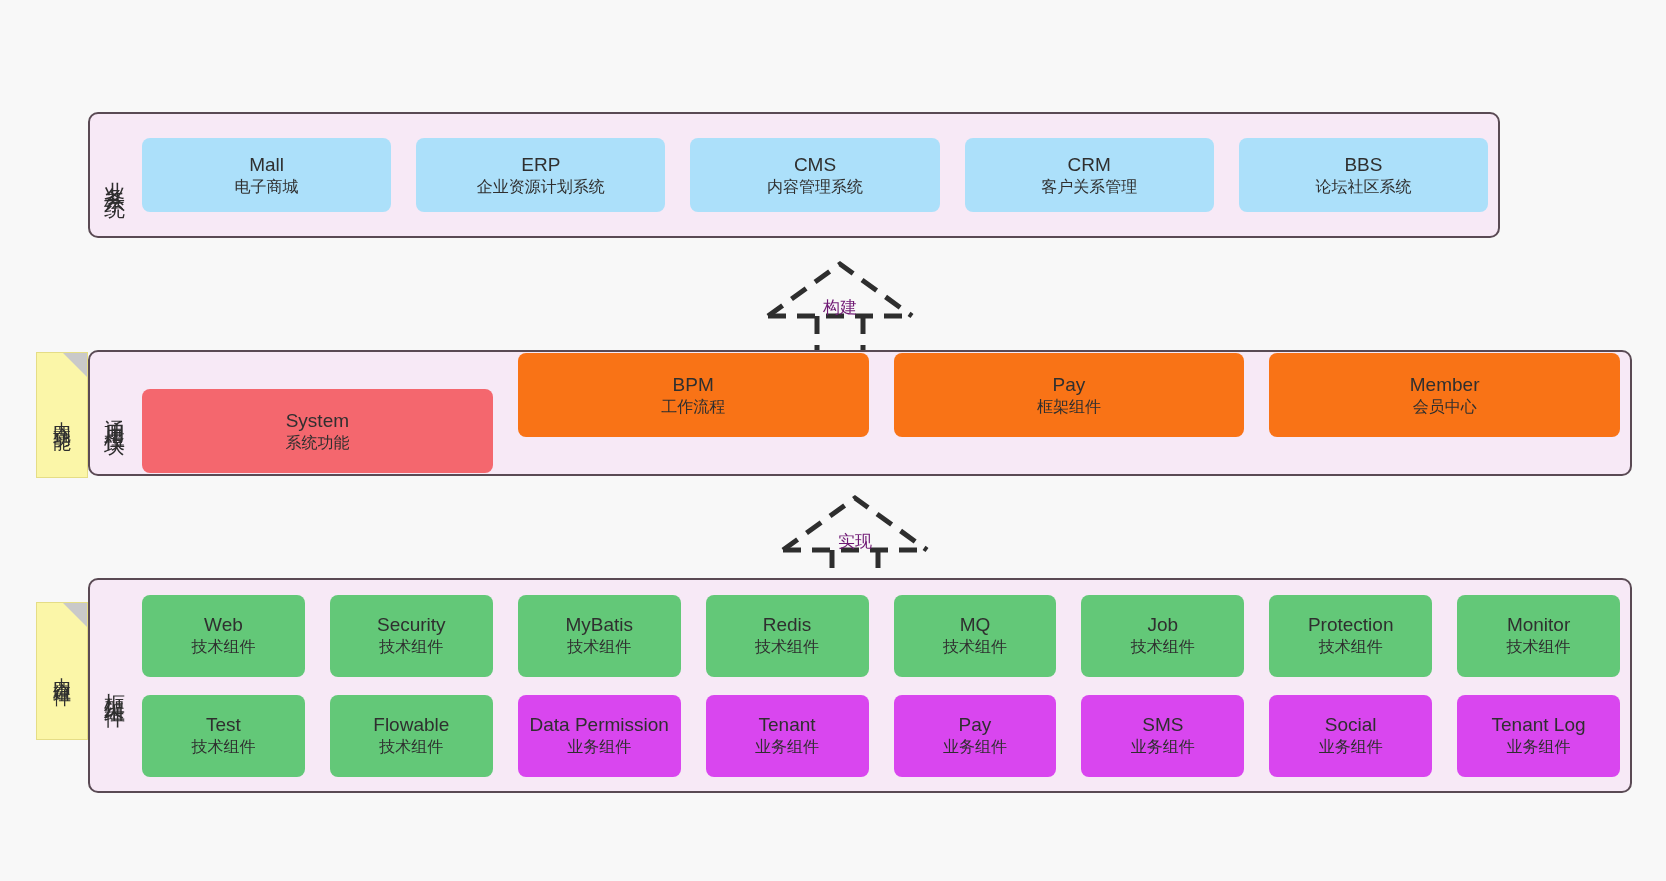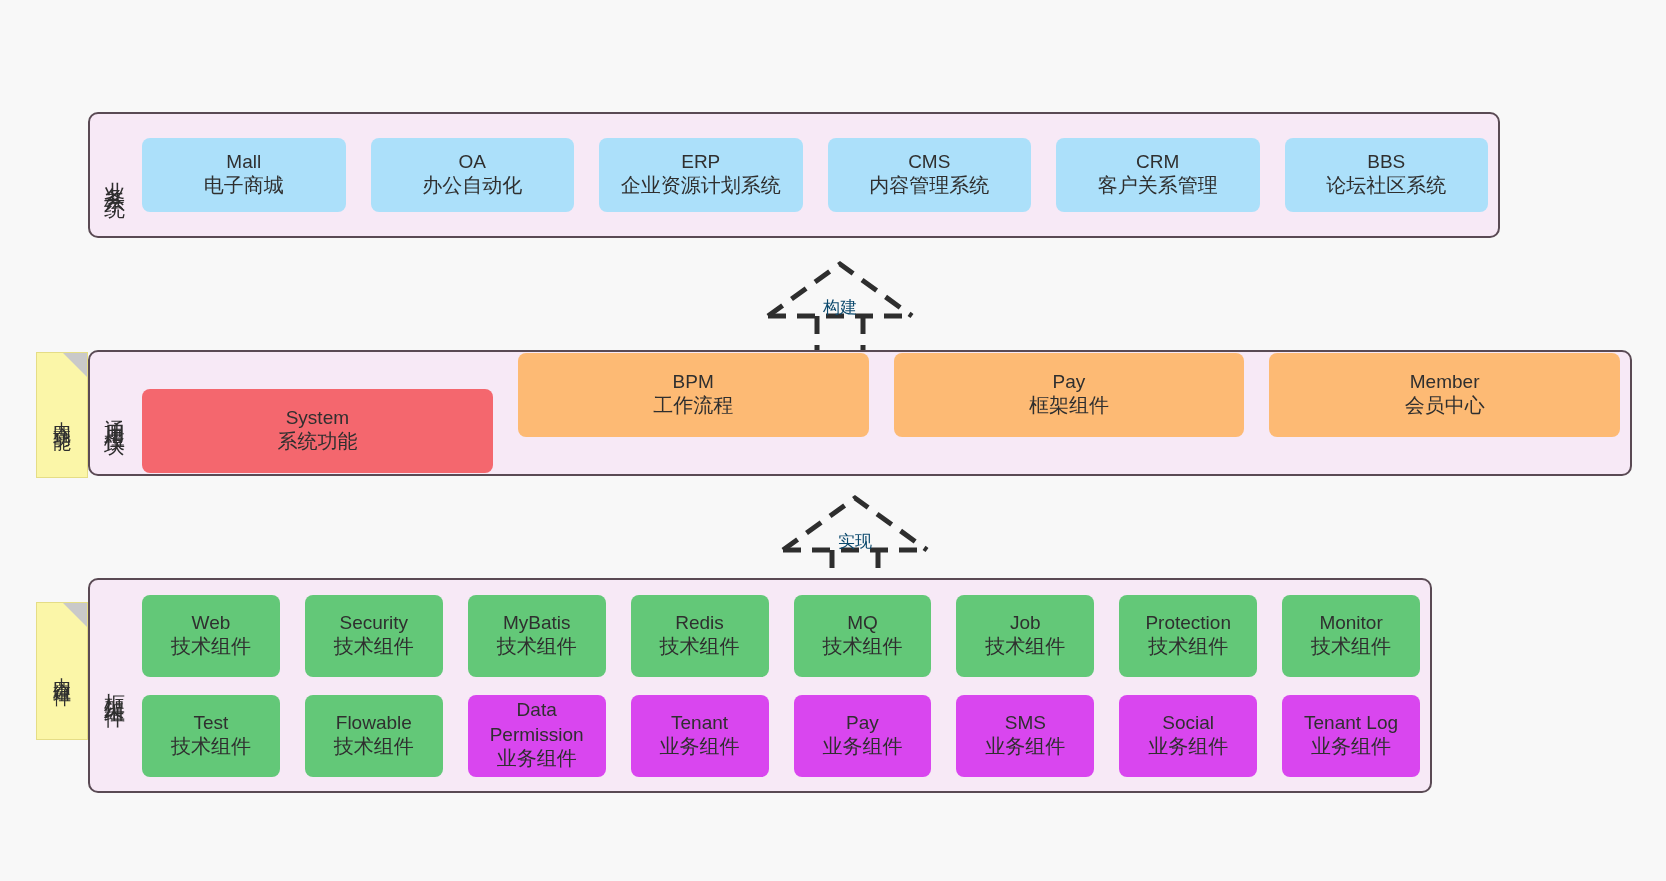--- a/index.html
+++ b/index.html
@@ -72,43 +72,42 @@
     text-align: center;
     line-height: 1.28;
     box-sizing: border-box;
     padding: 4px 6px;
   }
   .card .en {
     font-size: 19px;
     color: #2f2f2f;
   }
   .card .cn {
-    font-size: 20px;
+    font-size: 16px;
     color: #2f2f2f;
-    font-family: Liberation Mono, monospace;
   }
   .c-blue   { background: #ace0fa; }
   .c-red    { background: #f4676e; margin-top: 36px; }
-  .c-pink   { background: #fdba74; }
+  .c-pink   { background: #f97316; }
   .c-green  { background: #63c878; }
   .c-lgreen { background: #d946ef; }
 
   
   #layer-business {
     left: 88px; top: 112px; width: 1412px; height: 126px;
   }
   #layer-business .card { height: 74px; }
 
   #layer-common {
     left: 88px; top: 350px; width: 1544px; height: 126px;
   }
   #layer-common .card { height: 84px; }
 
   #layer-framework {
-    left: 88px; top: 578px; width: 1344px; height: 215px;
+    left: 88px; top: 578px; width: 1544px; height: 215px;
   }
   #layer-framework .card { height: 82px; }
 
   
   .sticky {
     position: absolute;
     width: 52px;
     background: #fbf6a8;
     border: 1px solid #e5dd86;
     box-sizing: border-box;
@@ -140,43 +139,39 @@
     width: 160px;
     height: 92px;
   }
   .arrow svg { display: block; overflow: visible; }
   .arrow .label {
     position: absolute;
     left: 50%;
     transform: translateX(-50%);
     top: 38px;
     font-size: 17px;
-    color: #0c4a6e;
+    color: #701a75;
     background: transparent;
     white-space: nowrap;
   }
   #arrow-build  { left: 760px; top: 258px; }
   #arrow-impl   { left: 775px; top: 492px; }
 </style>
 </head>
 <body>
 
 <div class="canvas">
 
   <div class="layer" id="layer-business">
     <div class="layer-title">业务系统</div>
     <div class="layer-body">
       <div class="row">
         <div class="card c-blue">
           <span class="en">Mall</span>
           <span class="cn">电子商城</span>
-        </div>
-        <div class="card c-blue">
-          <span class="en">OA</span>
-          <span class="cn">办公自动化</span>
         </div>
         <div class="card c-blue">
           <span class="en">ERP</span>
           <span class="cn">企业资源计划系统</span>
         </div>
         <div class="card c-blue">
           <span class="en">CMS</span>
           <span class="cn">内容管理系统</span>
         </div>
         <div class="card c-blue">

